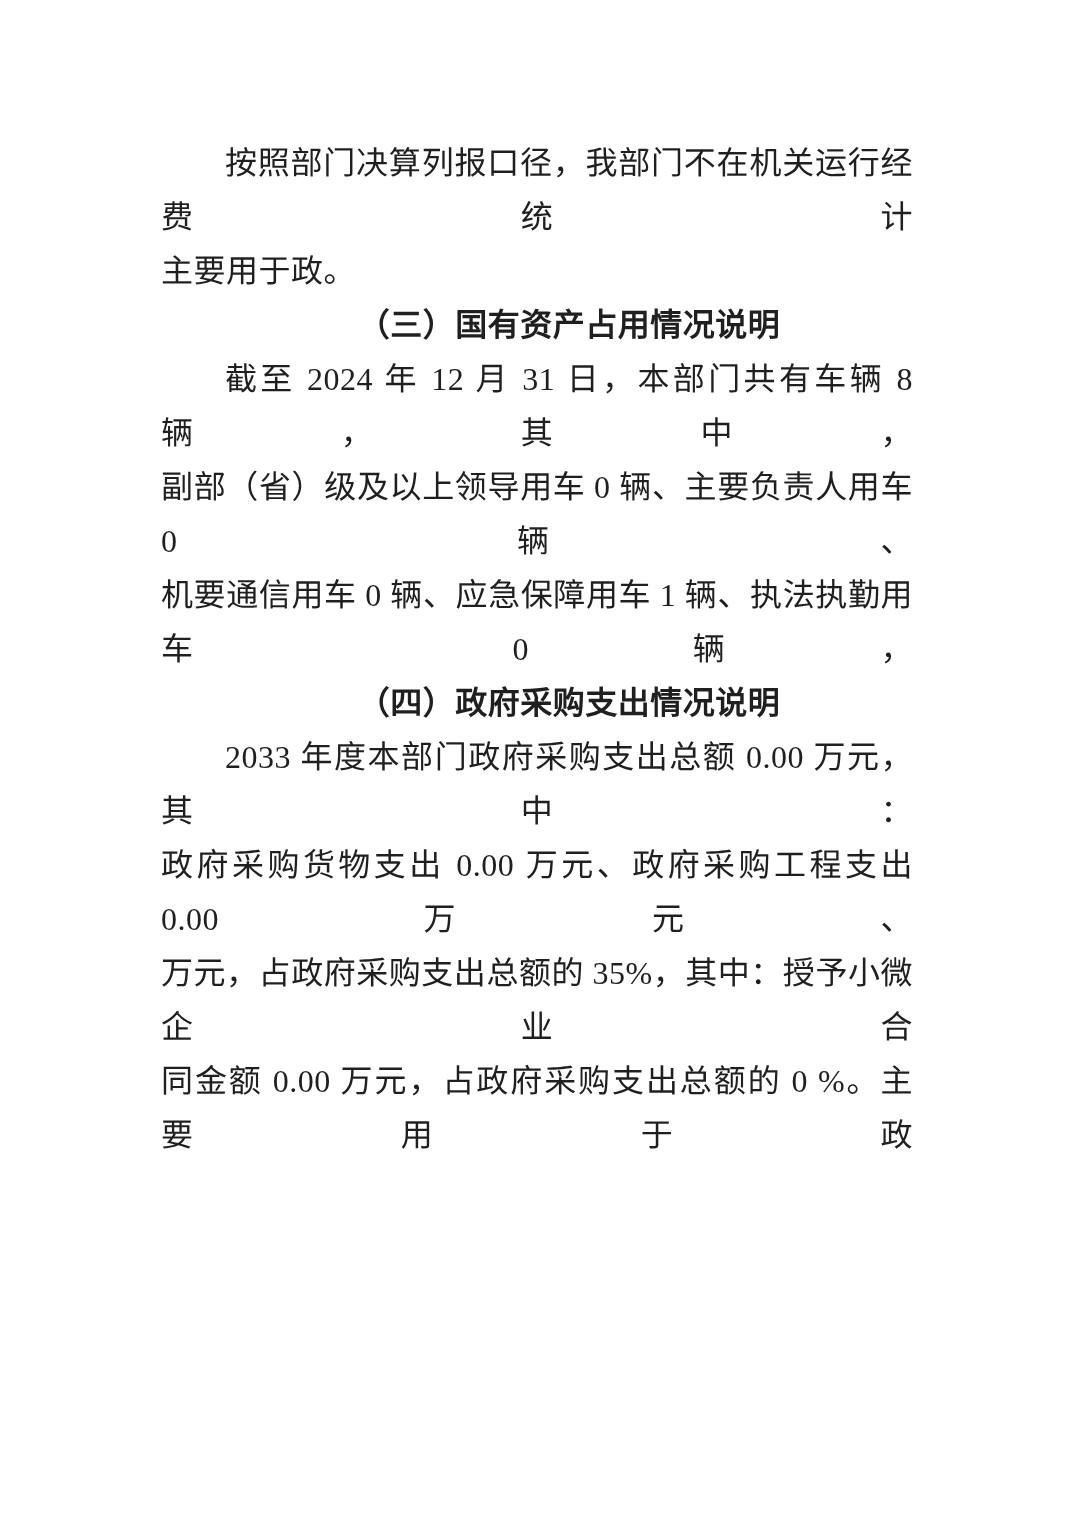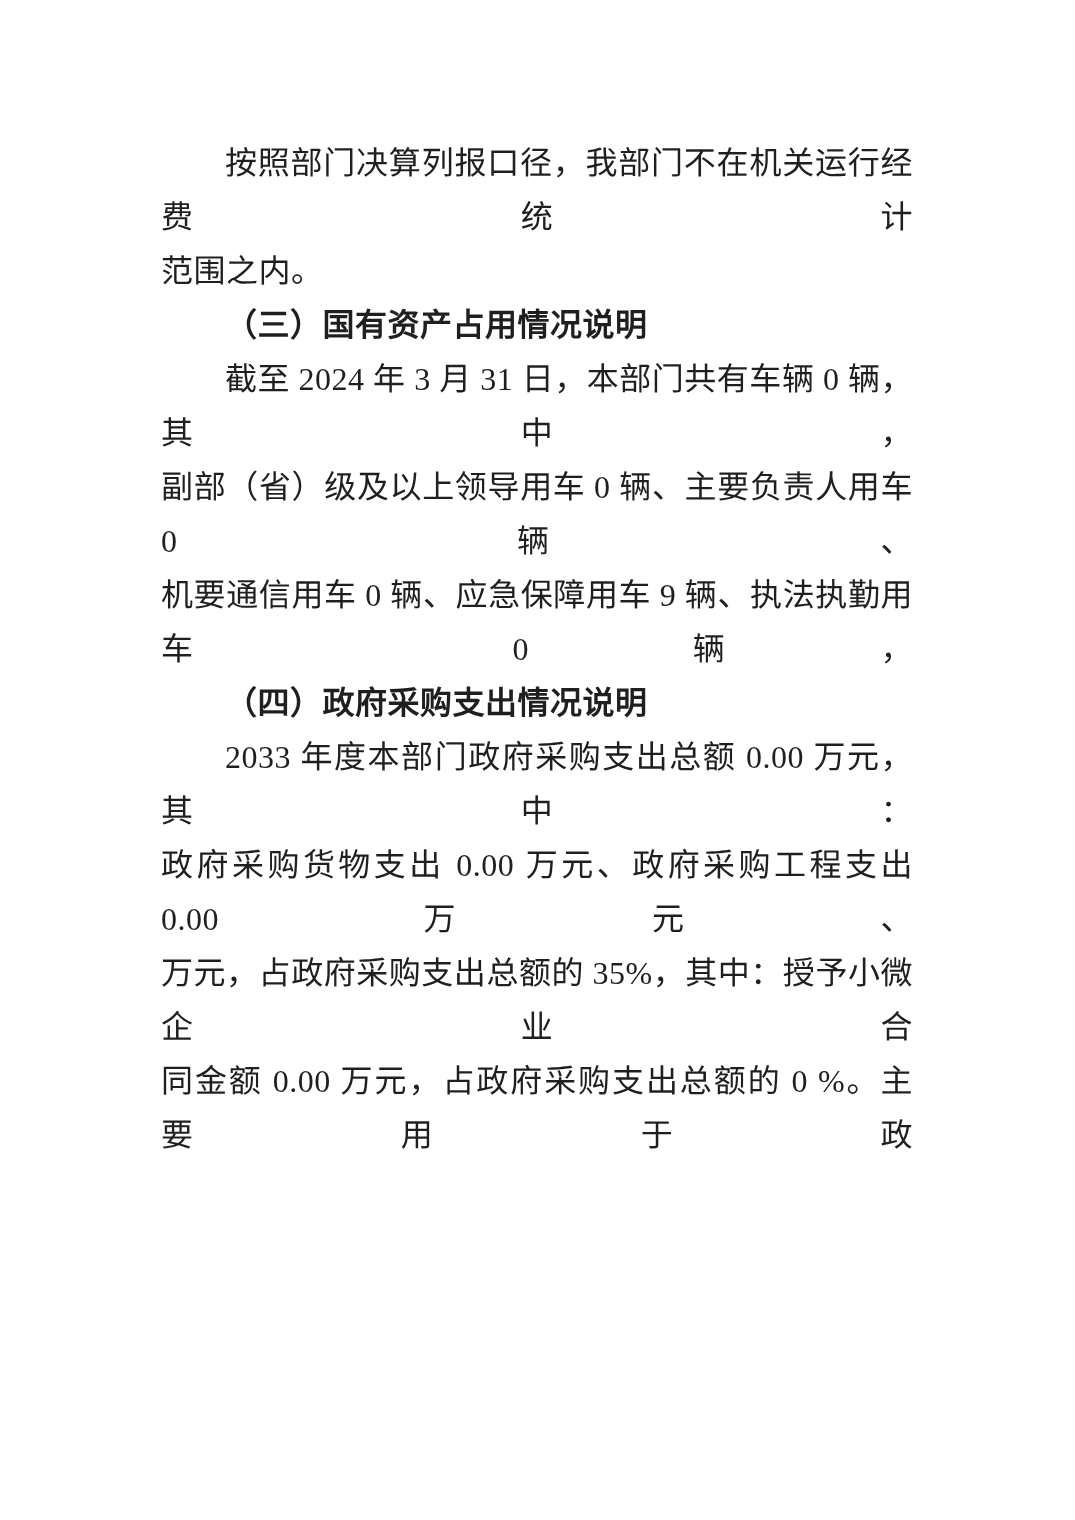--- a/index.html
+++ b/index.html
@@ -29,51 +29,52 @@
     width: 100%;
     text-align: left;
   }
   .line.indent { text-indent: 2em; }
   .line.justify {
     text-align: justify;
     text-align-last: justify;
   }
   .line.heading {
     font-weight: bold;
+    text-align: center;
   }
   .footer {
     position: absolute;
     left: 0;
     top: 1398px;
     width: 100%;
     text-align: center;
     font-size: 22px;
     color: #2a2a2a;
     letter-spacing: 3px;
   }
 </style>
 </head>
 <body>
 
 <div class="page">
   <main class="content">
 
     <section class="para">
       <div class="line indent justify">按照部门决算列报口径，我部门不在机关运行经费统计</div>
-      <div class="line">范围之内。</div>
+      <div class="line">主要用于政。</div>
     </section>
 
     <section class="para">
       <div class="line indent heading">（三）国有资产占用情况说明</div>
     </section>
 
     <section class="para">
-      <div class="line indent justify">截至 2024 年 3 月 31 日，本部门共有车辆 0 辆，其中，</div>
+      <div class="line indent justify">截至 2024 年 12 月 31 日，本部门共有车辆 8 辆，其中，</div>
       <div class="line justify">副部（省）级及以上领导用车 0 辆、主要负责人用车 0 辆、</div>
-      <div class="line justify">机要通信用车 0 辆、应急保障用车 9 辆、执法执勤用车 0 辆，</div>
+      <div class="line justify">机要通信用车 0 辆、应急保障用车 1 辆、执法执勤用车 0 辆，</div>
     </section>
 
 
     <section class="para">
       <div class="line indent heading">（四）政府采购支出情况说明</div>
     </section>
 
     <section class="para">
       <div class="line indent justify">2033 年度本部门政府采购支出总额 0.00 万元，其中：</div>
       <div class="line justify">政府采购货物支出 0.00 万元、政府采购工程支出 0.00 万元、</div>

